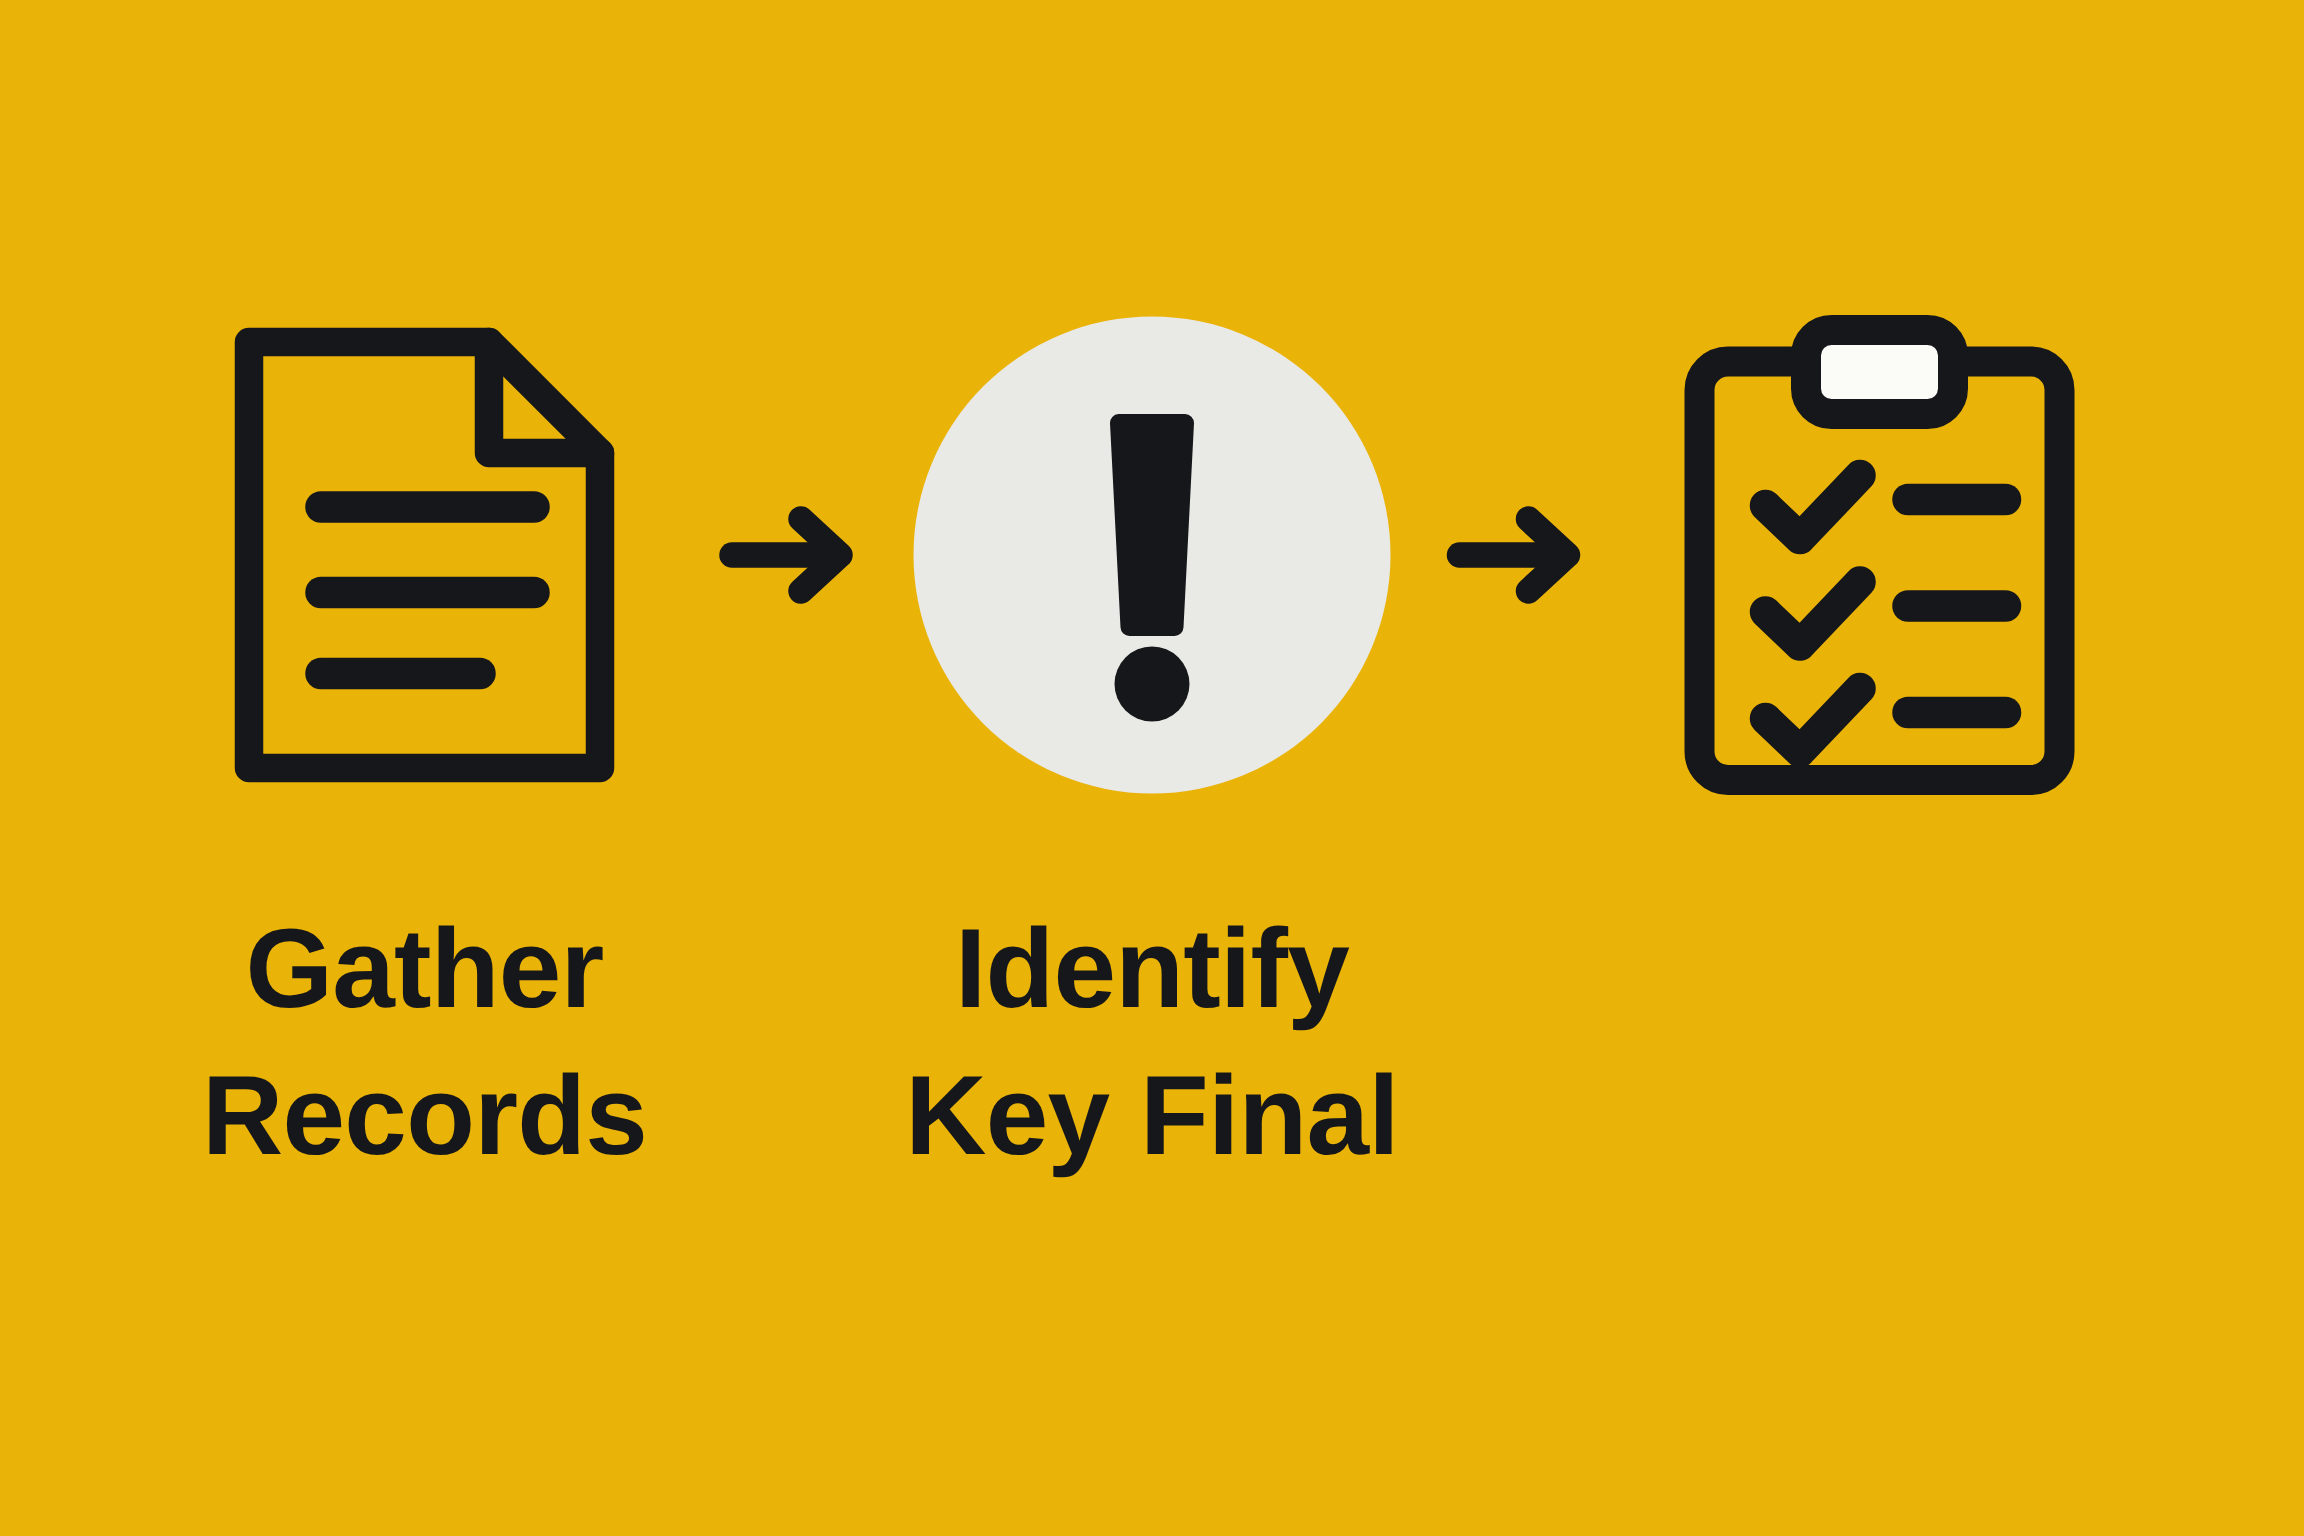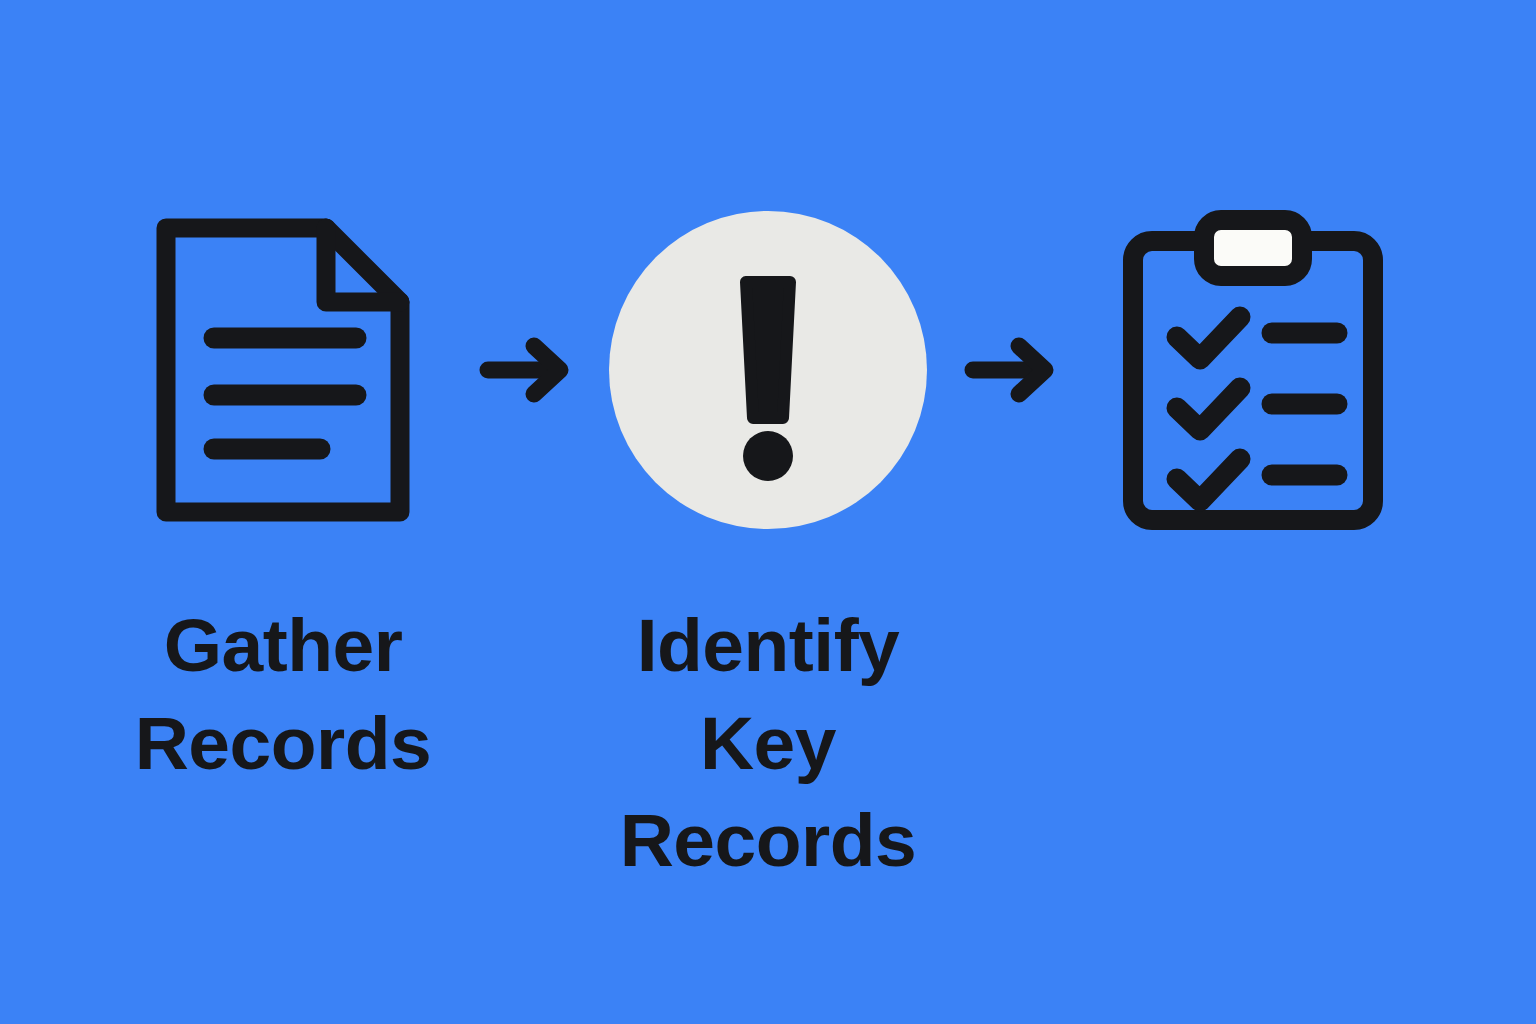--- a/index.html
+++ b/index.html
@@ -11,21 +11,21 @@
     height: 1024px;
     background: #fbfbf8;
     font-family: "Liberation Sans", sans-serif;
     overflow: hidden;
   }
 
   .canvas {
     position: relative;
     width: 1536px;
     height: 1024px;
-    background: #3b82f6;
+    background: #eab308;
   }
 
   .flow {
     position: absolute;
     left: 0;
     top: 0;
     width: 1536px;
     height: 1024px;
     display: flex;
     flex-direction: row;
@@ -105,21 +105,21 @@
       <div class="step-icon">
         <span>
           <svg width="320" height="320" viewBox="0 0 320 320" aria-hidden="true">
             <circle cx="160" cy="160" r="159" fill="#e9e9e6"></circle>
             <path d="M138 72 H182 L175 208 H145 Z" fill="#16171a" stroke="#16171a" stroke-width="12" stroke-linejoin="round"></path>
             <circle cx="160" cy="246" r="25" fill="#16171a"></circle>
           </svg>
         </span>
       </div>
       <div class="step-label">Identify
-Key Records</div>
+Key Final</div>
     </div>
 
     <div class="connector">
       <span>
         <svg width="100" height="70" viewBox="0 0 100 70" aria-hidden="true">
           <line x1="12" y1="35" x2="82" y2="35" stroke="#16171a" stroke-width="17" stroke-linecap="round"></line>
           <polyline points="58,11 84,35 58,59" fill="none" stroke="#16171a" stroke-width="17" stroke-linecap="round" stroke-linejoin="round"></polyline>
         </svg>
       </span>
     </div>

